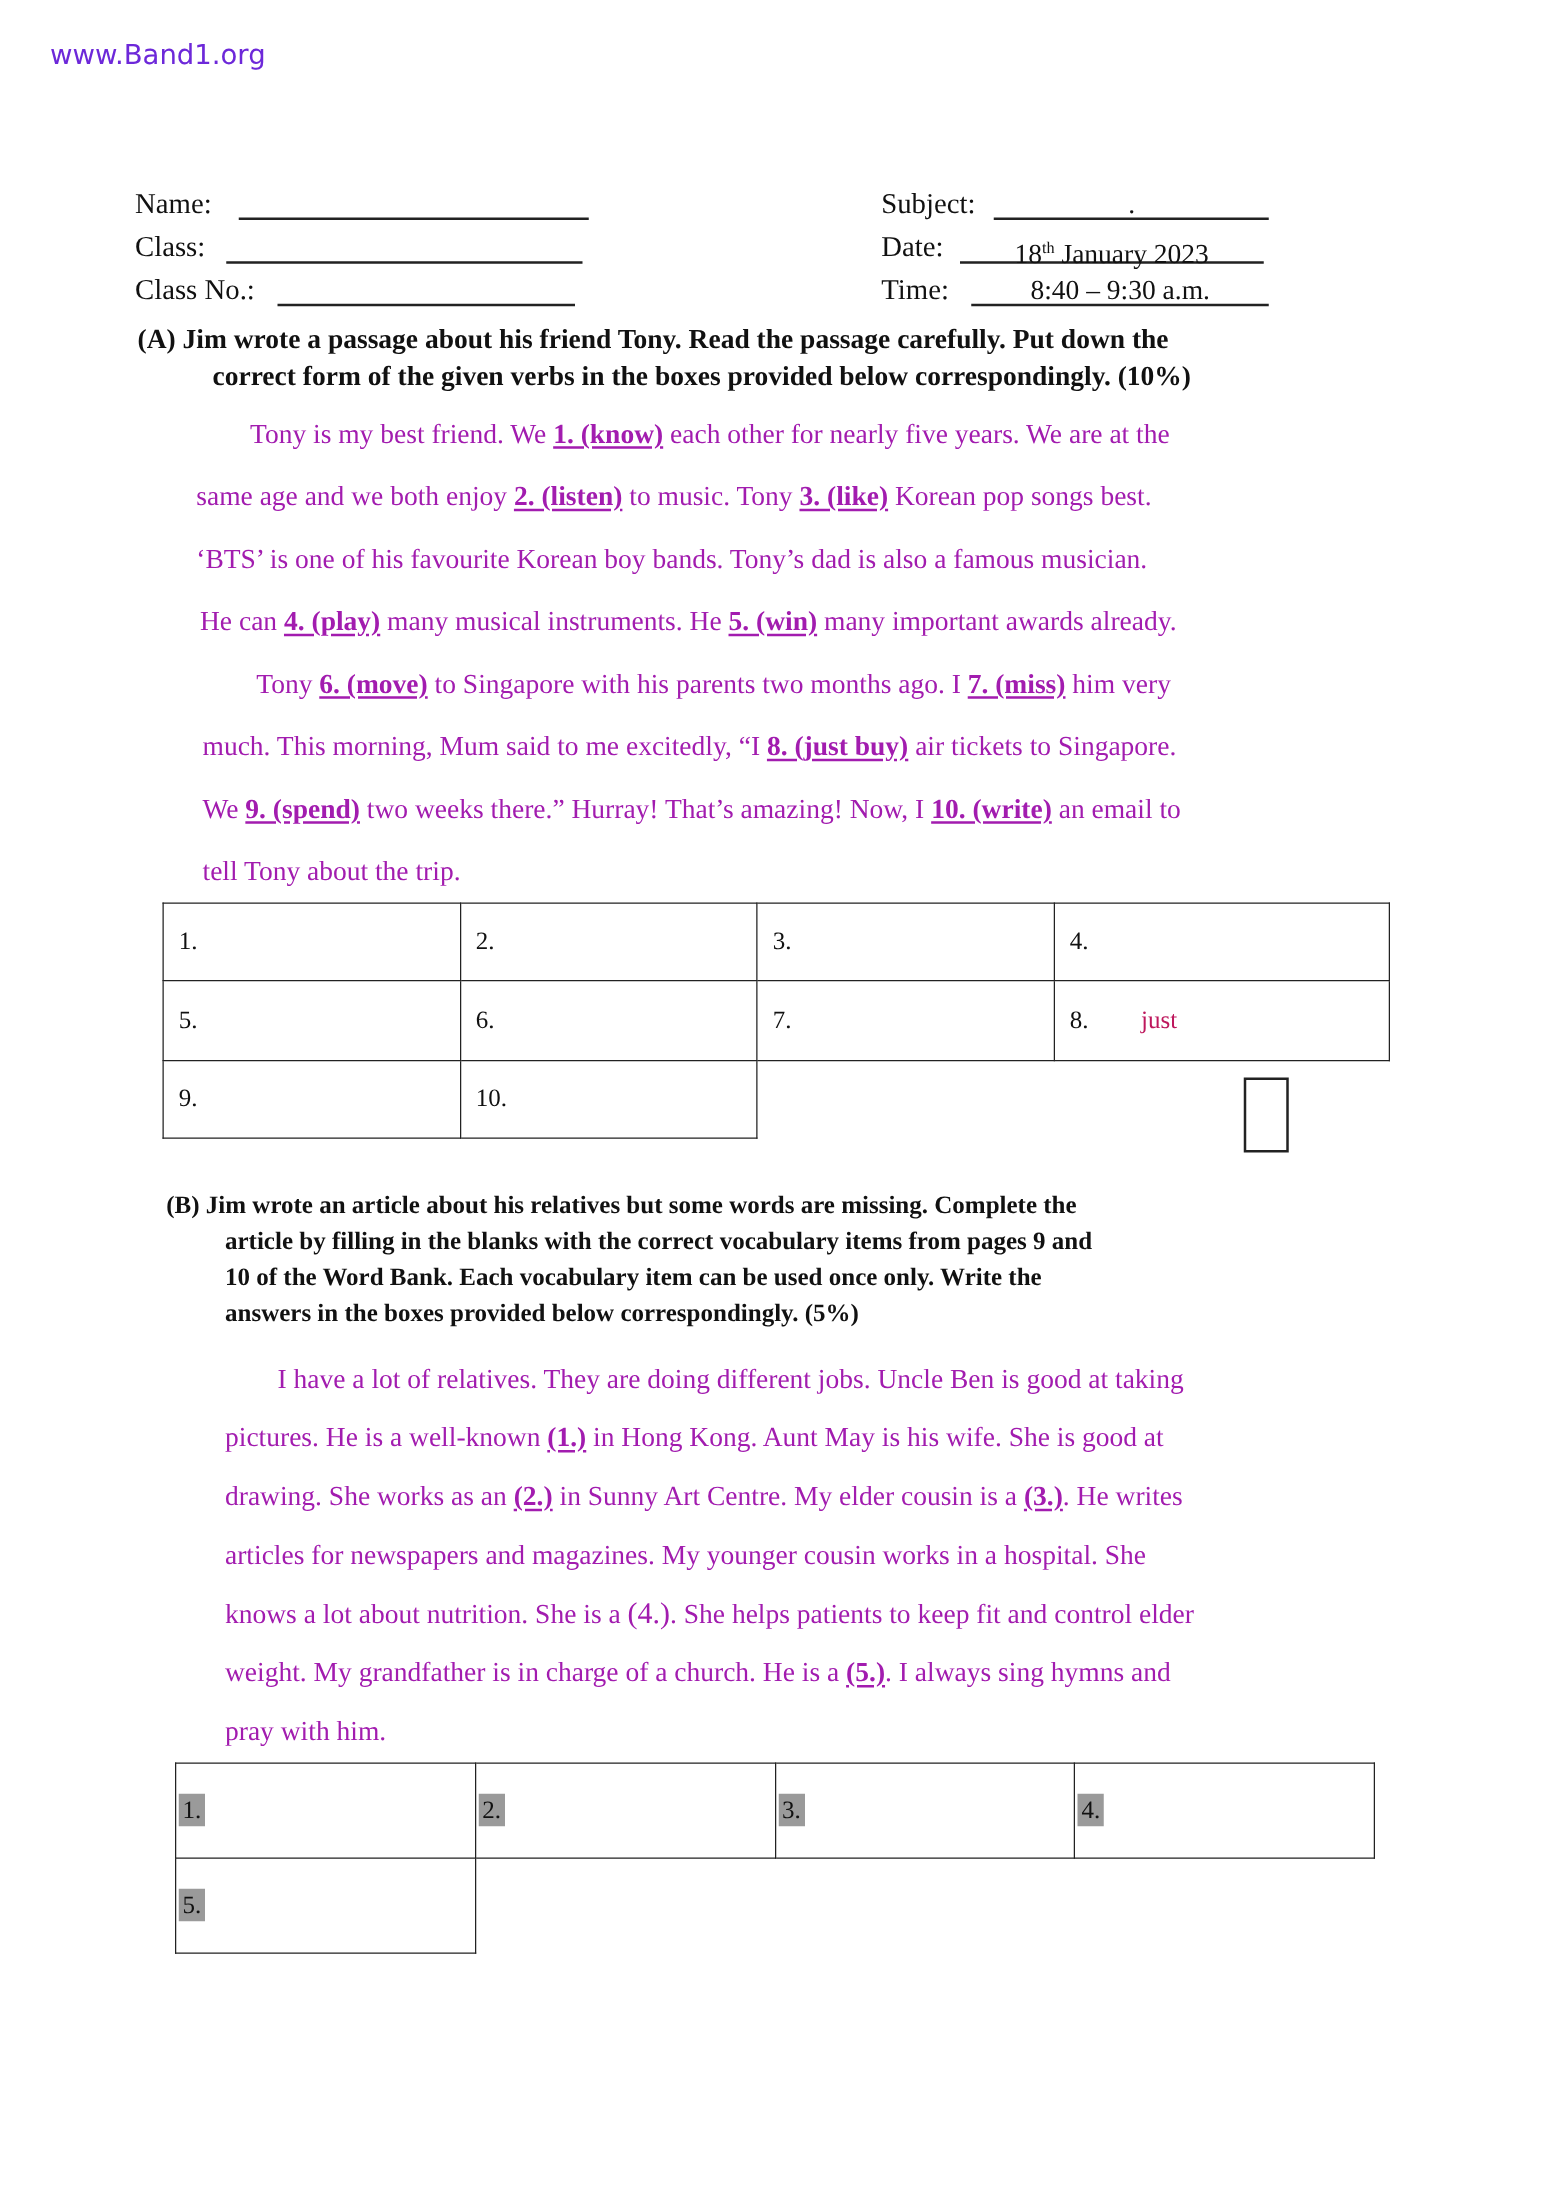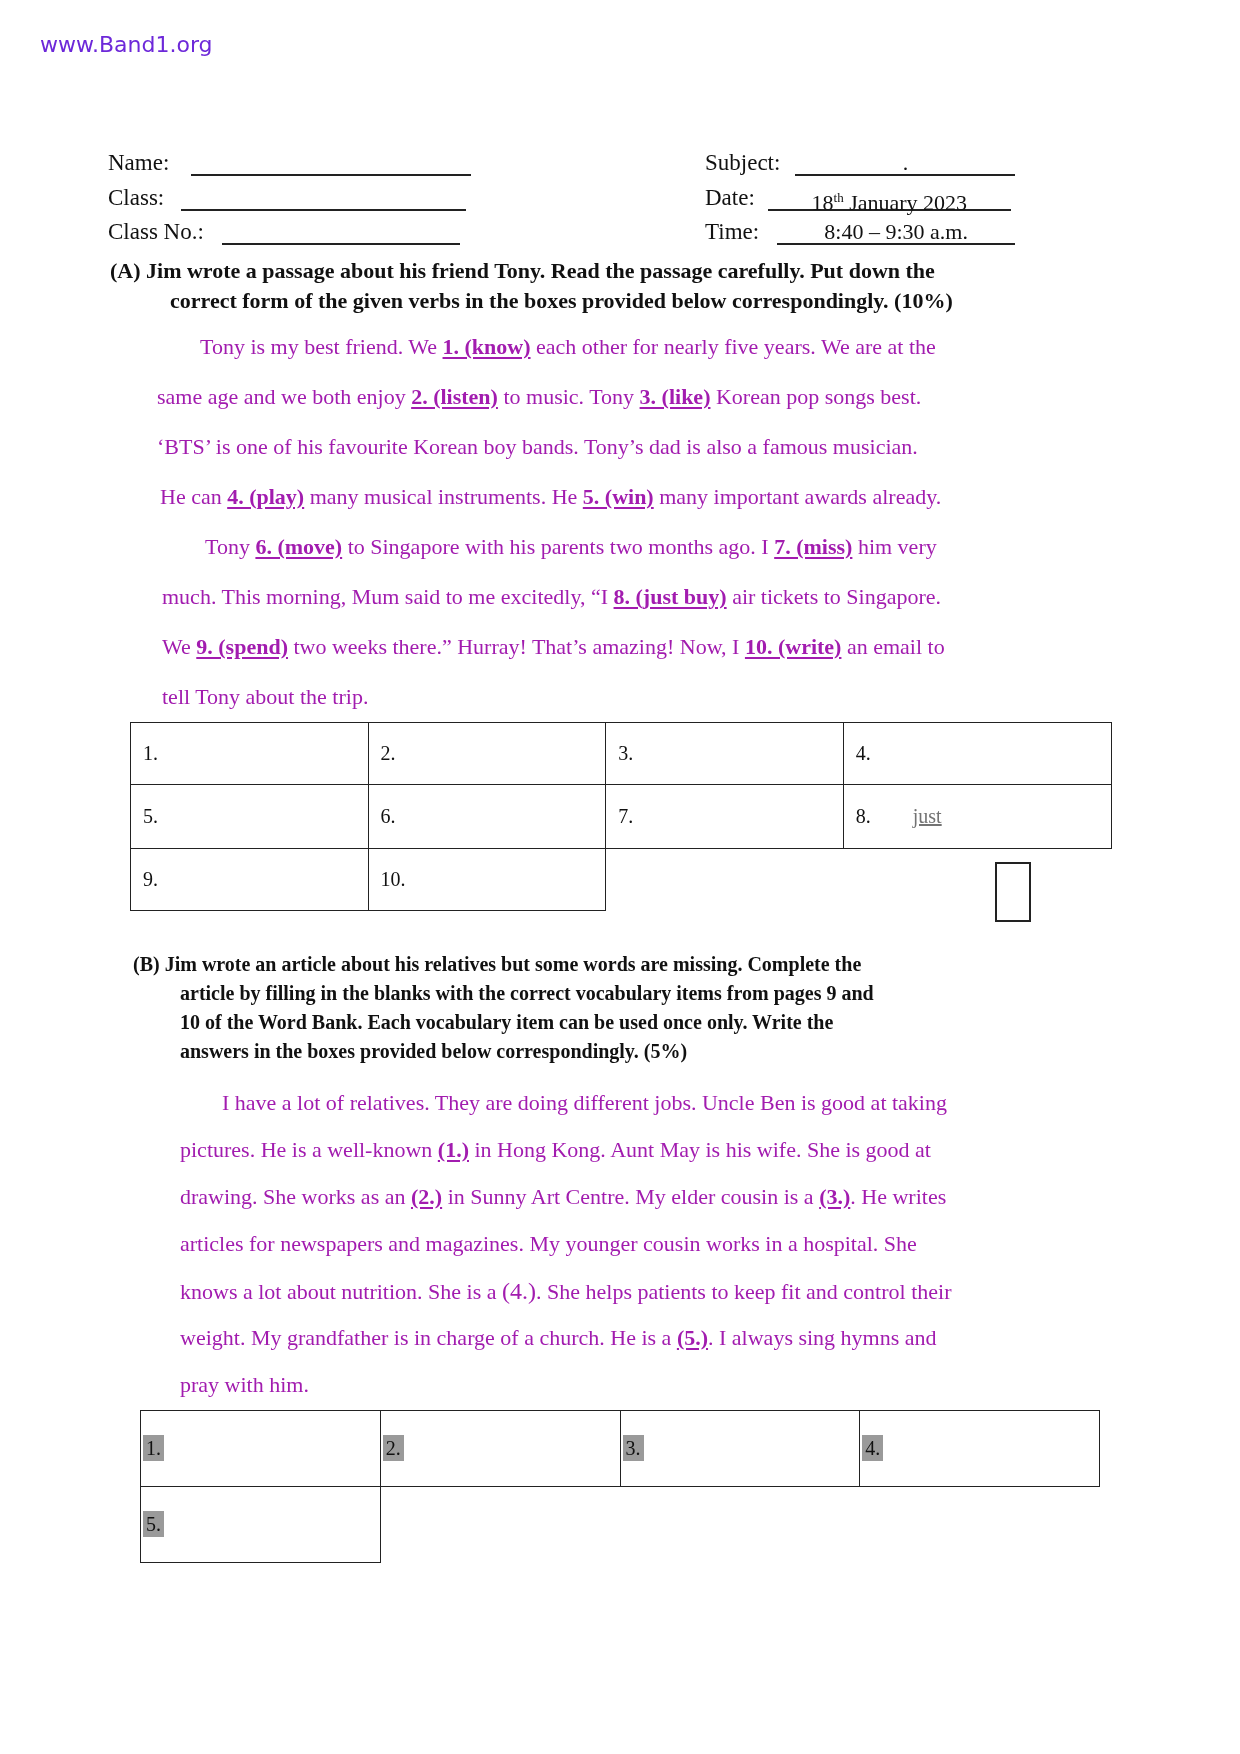--- a/index.html
+++ b/index.html
@@ -9,21 +9,21 @@
     .hdr-label { white-space: nowrap; font-family: Liberation Serif, serif; }
     .hdr-line { border-bottom: 2px solid #222; height: 22px; text-align: center; font-size: 22px; line-height: 22px; }
     .hdr-line sup { font-size: 13px; }
     .instr { position: absolute; font-family: "Liberation Serif", serif; font-weight: bold; font-size: 22px; line-height: 30px; color: #111; }
     .para-line { position: absolute; font-family: "Liberation Serif", serif; font-size: 22px; white-space: nowrap; color: #a21caf; }
     .blank { font-weight: bold; text-decoration: underline; text-underline-offset: 3px; }
     table.ans { position: absolute; border-collapse: collapse; font-family: "Liberation Serif", serif; font-size: 20px; }
     table.ans td { border: 1.5px solid #222; vertical-align: middle; padding: 0 0 0 12px; }
     .tick-box { position: absolute; border: 2px solid #222; }
     .shade { background: #9a9a9a; padding: 2px 3px; }
-    .answer-cell { color: #737373; text-decoration: underline; }
+    .answer-cell { color: #be185d; }
   </style>
 </head>
 <body>
 
 <div class="watermark">www.Band1.org</div>
 
 <div class="hdr-row" style="left:108px; top:150px;">
   <span class="hdr-label">Name:</span>
   <span class="hdr-line" style="width:280px; margin-left:22px;"></span>
 </div>
@@ -92,21 +92,21 @@
   <div style="padding-left:47px;">article by filling in the blanks with the correct vocabulary items from pages 9 and</div>
   <div style="padding-left:47px;">10 of the Word Bank. Each vocabulary item can be used once only. Write the</div>
   <div style="padding-left:47px;">answers in the boxes provided below correspondingly. (5%)</div>
 </div>
 
 <div id="pb">
     <div class="para-line" style="left: 222px; top: 1090px;"><span>I have a lot of relatives. They are doing different jobs. Uncle Ben is good at taking</span></div>
     <div class="para-line" style="left: 180px; top: 1137px;"><span>pictures. He is a well-known </span><span class="blank">(1.)</span><span> in Hong Kong. Aunt May is his wife. She is good at</span></div>
     <div class="para-line" style="left: 180px; top: 1184px;"><span>drawing. She works as an </span><span class="blank">(2.)</span><span> in Sunny Art Centre. My elder cousin is a </span><span class="blank">(3.)</span><span>. He writes</span></div>
     <div class="para-line" style="left: 180px; top: 1231px;"><span>articles for newspapers and magazines. My younger cousin works in a hospital. She</span></div>
-    <div class="para-line" style="left: 180px; top: 1278px;"><span>knows a lot about nutrition. She is a </span><span style="font-size: 24px;">(4.)</span><span>. She helps patients to keep fit and control their</span></div>
+    <div class="para-line" style="left: 180px; top: 1278px;"><span>knows a lot about nutrition. She is a </span><span style="font-size: 24px;">(4.)</span><span>. She helps patients to keep fit and control elder</span></div>
     <div class="para-line" style="left: 180px; top: 1325px;"><span>weight. My grandfather is in charge of a church. He is a </span><span class="blank">(5.)</span><span>. I always sing hymns and</span></div>
     <div class="para-line" style="left: 180px; top: 1372px;"><span>pray with him.</span></div>
   </div>
 
 <table class="ans" style="left:140px; top:1410px; width:960px;">
   <tbody>
       <tr style="height:76px;">
     <td style="width:228px; padding-left:2px;"><span class="shade">1.</span></td>
     <td style="width:228px; padding-left:2px;"><span class="shade">2.</span></td>
     <td style="width:228px; padding-left:2px;"><span class="shade">3.</span></td>

